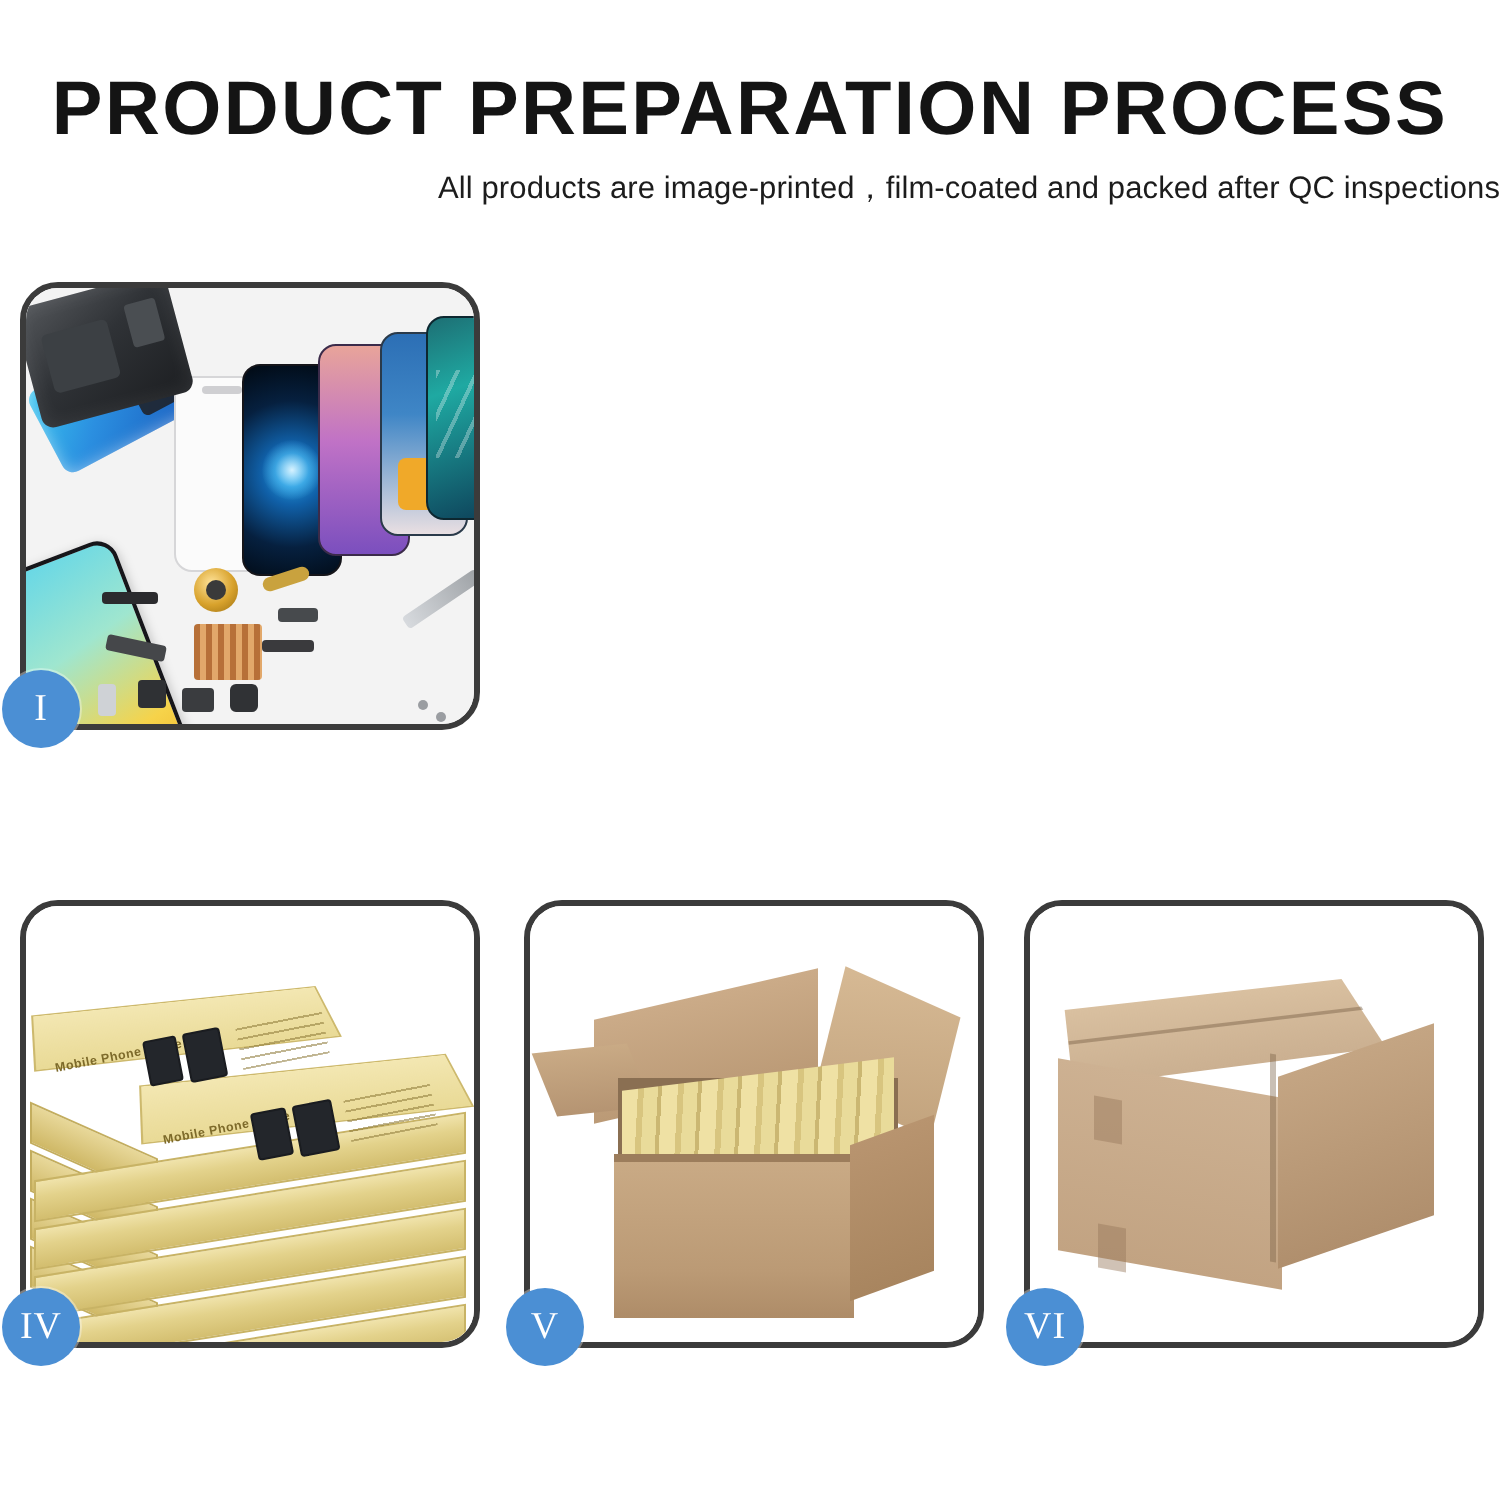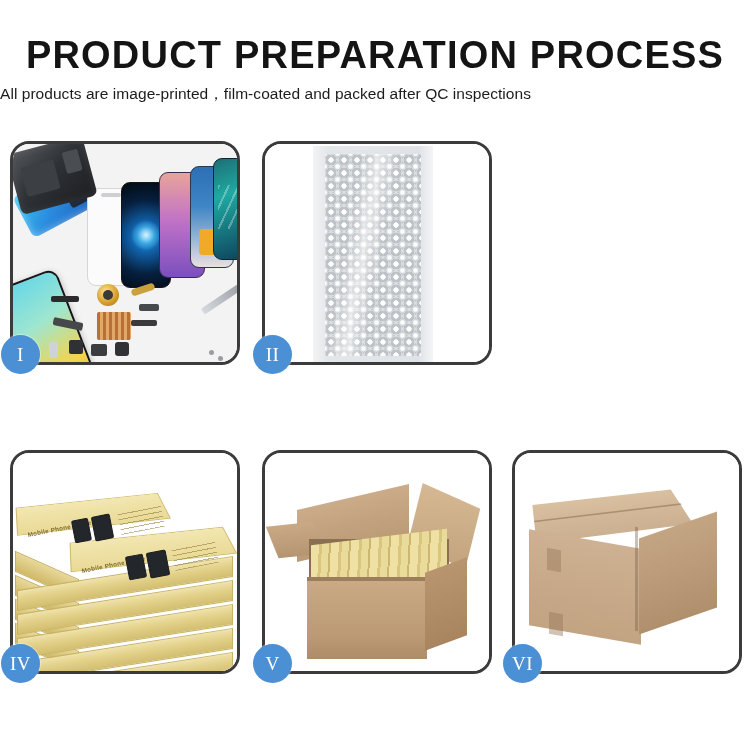--- a/index.html
+++ b/index.html
@@ -18,21 +18,21 @@
     position:absolute;left:0;top:33px;width:750px;
     text-align:center;
     font-size:38px;font-weight:700;color:#141414;
     letter-spacing:1.2px;
     line-height:44px;
     white-space:nowrap;
     transform:scaleX(1.0);
   }
   .subtitle{
     position:absolute;left:0;top:84px;width:750px;
-    text-align:left;
+    text-align:right;
     font-size:15.5px;font-weight:400;color:#1c1c1c;
     letter-spacing:0.05px;
     white-space:nowrap;
   }
 
   
   .grid{position:absolute;left:0;top:0;width:750px;height:750px;}
   .panel{
     position:absolute;
     width:230px;height:224px;
@@ -357,30 +357,20 @@
           <div class="prt s9"></div>
           <div class="scrw a"></div>
           <div class="scrw b"></div>
 
           <div class="tweez"></div>
         </div>
       </div>
       <div class="badge">I</div>
     </div>
 
-    <div class="panel p2">
-      <div class="inner">
-        <div class="scene2">
-          <div class="bw-sheet"></div>
-          <div class="bw-bubbles"></div>
-          <div class="bw-gloss"></div>
-        </div>
-      </div>
-      <div class="badge">II</div>
-    </div>
 
 
     <div class="panel p4">
       <div class="inner">
         <div class="scene4">
           <div class="stack">
             <div class="layerL y1"></div>
             <div class="layerL y2"></div>
             <div class="layerL y3"></div>
             <div class="layerL y4"></div>

